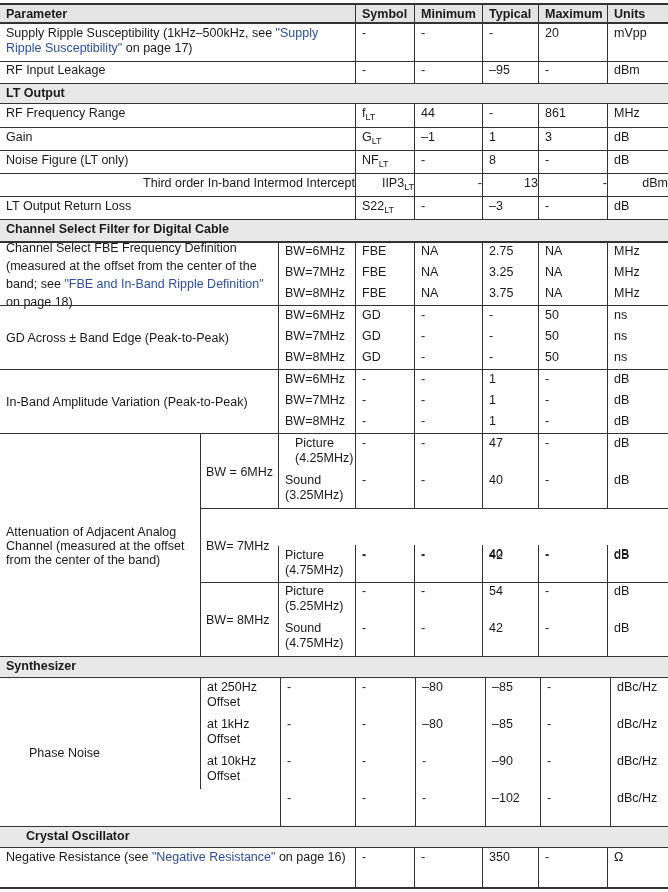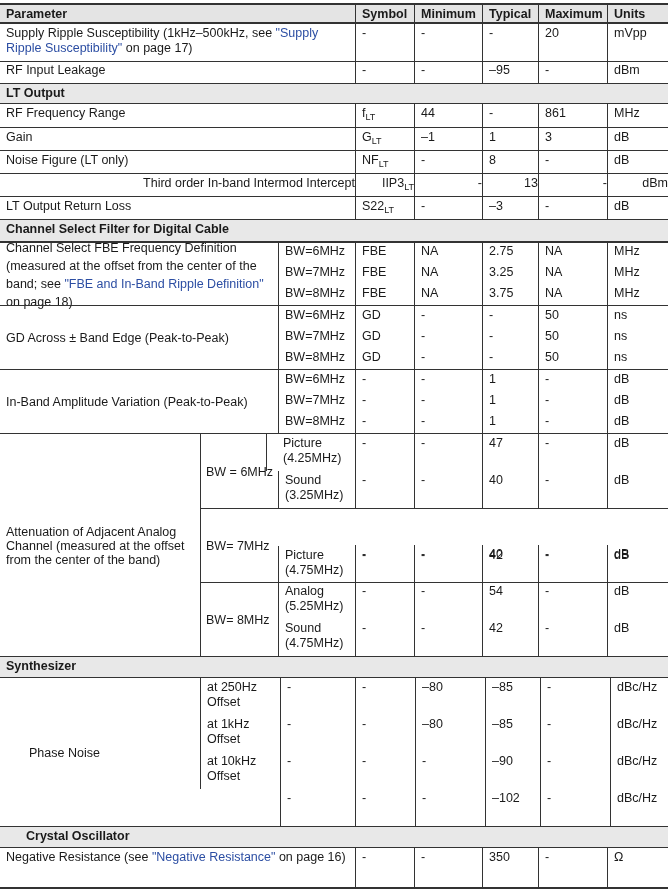--- a/index.html
+++ b/index.html
@@ -177,21 +177,21 @@
       <div class="cell vl" style="left:538px;width:69px;height:100%;">-</div>
       <div class="cell vl" style="left:607px;width:61px;height:100%;">dB</div>
     </div>
     <div class="hline" style="left:0px;top:430px;width:668px;"></div>
     <div class="cell wrap" style="left:0;top:431px;width:200px;height:222px;display:flex;align-items:center;padding-right:4px;">
       <div style="line-height:14px;">Attenuation of Adjacent Analog Channel (measured at the offset from the center of the band)</div>
     </div>
     <div class="vline" style="left:200px;top:431px;height:222px;"></div>
     <div class="cell" style="left:200px;top:431px;width:78px;height:74px;display:flex;align-items:center;">BW = 6MHz</div>
     <div class="row" style="top:431px;height:37px;left:0;">
-      <div class="cell vl wrap" style="left:266px;width:77px;height:100%;padding-left:16px;">Picture (4.25MHz)</div>
+      <div class="cell vl wrap" style="left:278px;width:77px;height:100%;padding-left:16px;">Picture (4.25MHz)</div>
       <div class="cell vl" style="left:355px;width:59px;height:100%;">-</div>
       <div class="cell vl" style="left:414px;width:68px;height:100%;">-</div>
       <div class="cell vl" style="left:482px;width:56px;height:100%;">47</div>
       <div class="cell vl" style="left:538px;width:69px;height:100%;">-</div>
       <div class="cell vl" style="left:607px;width:61px;height:100%;">dB</div>
     </div>
     <div class="row" style="top:468px;height:37px;left:0;">
       <div class="cell vl wrap" style="left:278px;width:77px;height:100%;">Sound (3.25MHz)</div>
       <div class="cell vl" style="left:355px;width:59px;height:100%;">-</div>
       <div class="cell vl" style="left:414px;width:68px;height:100%;">-</div>
@@ -212,21 +212,21 @@
     <div class="row" style="top:542px;height:37px;left:0;">
       <div class="cell vl" style="left:355px;width:59px;height:100%;">-</div>
       <div class="cell vl" style="left:414px;width:68px;height:100%;">-</div>
       <div class="cell vl" style="left:482px;width:56px;height:100%;">40</div>
       <div class="cell vl" style="left:538px;width:69px;height:100%;">-</div>
       <div class="cell vl" style="left:607px;width:61px;height:100%;">dB</div>
     </div>
     <div class="hline" style="left:200px;top:579px;width:468px;"></div>
     <div class="cell" style="left:200px;top:579px;width:78px;height:74px;display:flex;align-items:center;">BW= 8MHz</div>
     <div class="row" style="top:579px;height:37px;left:0;">
-      <div class="cell vl wrap" style="left:278px;width:77px;height:100%;">Analog (5.25MHz)</div>
+      <div class="cell vl wrap" style="left:278px;width:77px;height:100%;">Picture (5.25MHz)</div>
       <div class="cell vl" style="left:355px;width:59px;height:100%;">-</div>
       <div class="cell vl" style="left:414px;width:68px;height:100%;">-</div>
       <div class="cell vl" style="left:482px;width:56px;height:100%;">54</div>
       <div class="cell vl" style="left:538px;width:69px;height:100%;">-</div>
       <div class="cell vl" style="left:607px;width:61px;height:100%;">dB</div>
     </div>
     <div class="row" style="top:616px;height:37px;left:0;">
       <div class="cell vl wrap" style="left:278px;width:77px;height:100%;">Sound (4.75MHz)</div>
       <div class="cell vl" style="left:355px;width:59px;height:100%;">-</div>
       <div class="cell vl" style="left:414px;width:68px;height:100%;">-</div>

